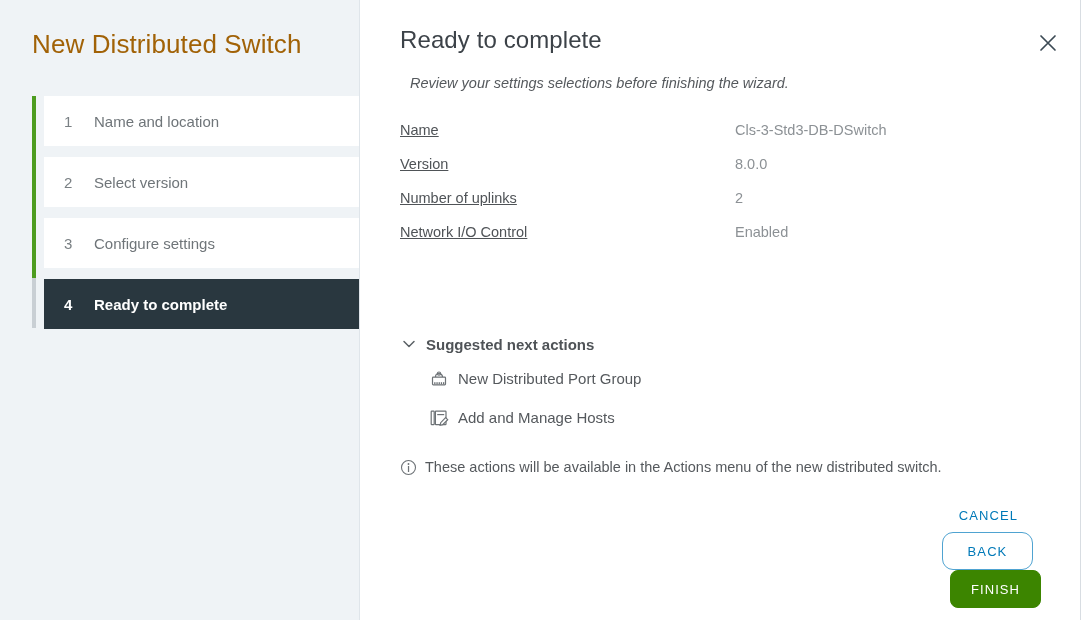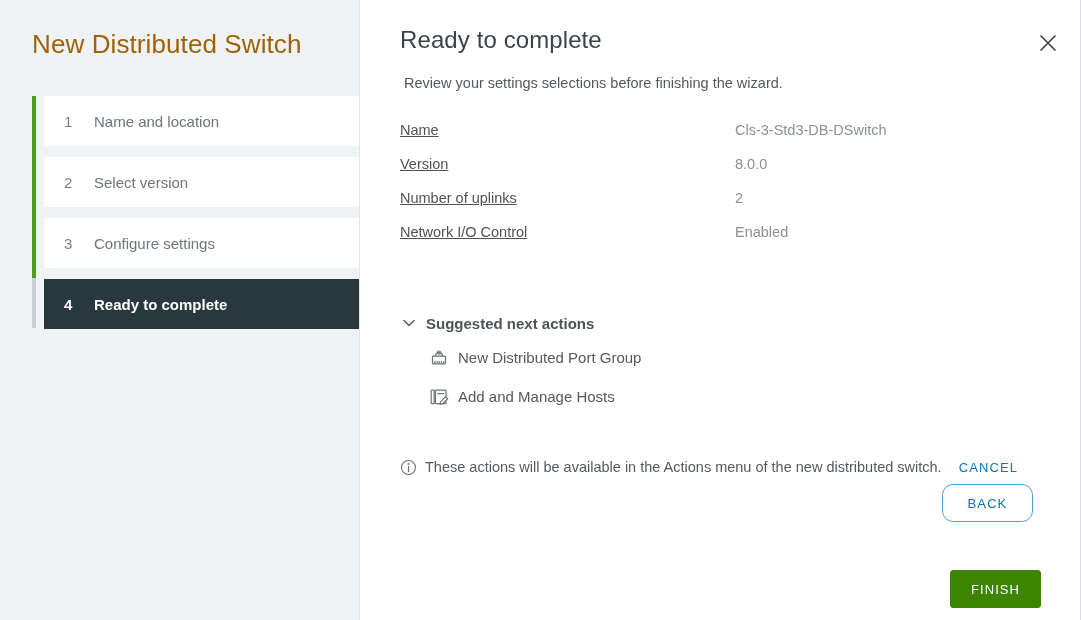--- a/index.html
+++ b/index.html
@@ -117,25 +117,26 @@
     position: absolute;
     right: 19px;
     top: 30px;
     width: 26px;
     height: 26px;
     cursor: pointer;
   }
   .close-btn svg { display: block; }
   .panel-subtitle {
     position: absolute;
-    left: 44px;
+    left: 50px;
     top: 72px;
     font-size: 14.5px;
     color: #55595d;
     line-height: 22px;
+    font-style: italic;
   }
 
   
   .summary {
     position: absolute;
     left: 40px;
     top: 120px;
     width: 620px;
   }
   .srow {
@@ -153,21 +154,21 @@
   .srow .sval {
     font-size: 14.5px;
     color: #8c9195;
     line-height: 20px;
   }
 
   
   .suggested {
     position: absolute;
     left: 40px;
-    top: 314px;
+    top: 335px;
     width: 640px;
   }
   .suggested-head {
     display: flex;
     align-items: center;
     cursor: pointer;
   }
   .chev {
     width: 18px;
     height: 18px;
@@ -257,25 +258,24 @@
     border-radius: 11px;
     height: 38px;
     min-width: 91px;
     padding: 0 18px;
     margin-right: 16px;
   }
   .btn-primary {
     color: #ffffff;
     background: #3c8500;
     border: 1px solid #3c8500;
-    border-radius: 3px;
+    border-radius: 8px;
     height: 38px;
     min-width: 91px;
     padding: 0 18px;
-    margin-top: 48px;
   }
 </style>
 </head>
 <body>
 
 <div class="wizard">
 
   <div class="sidebar">
     <div class="wizard-title">New Distributed Switch</div>
 

